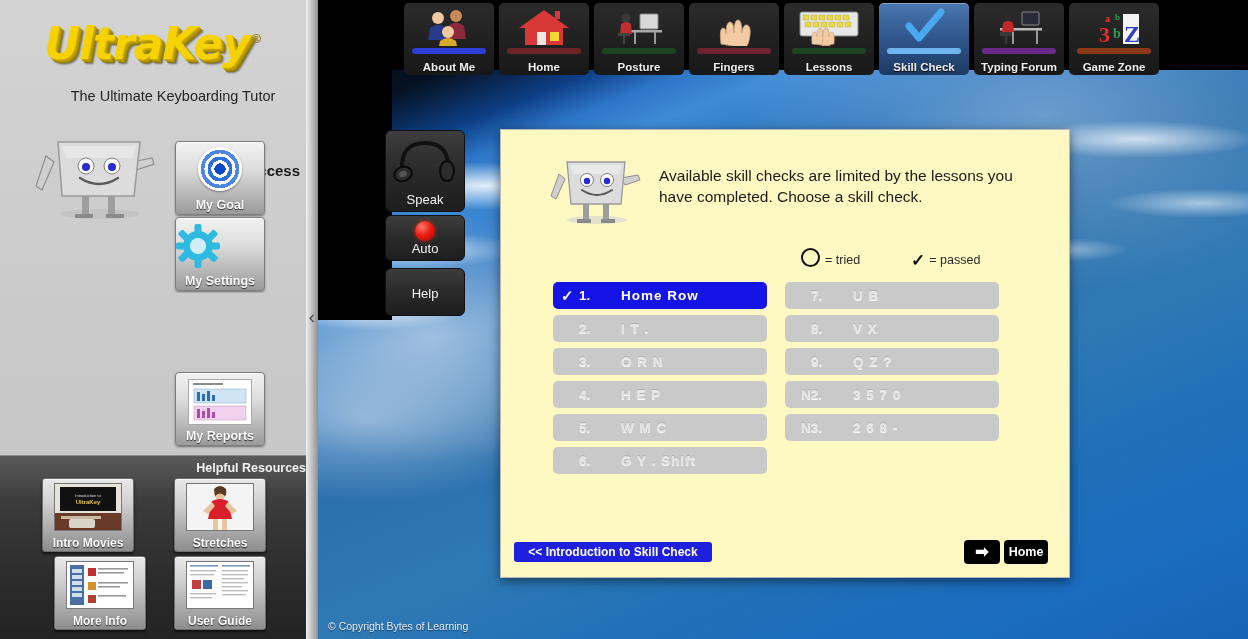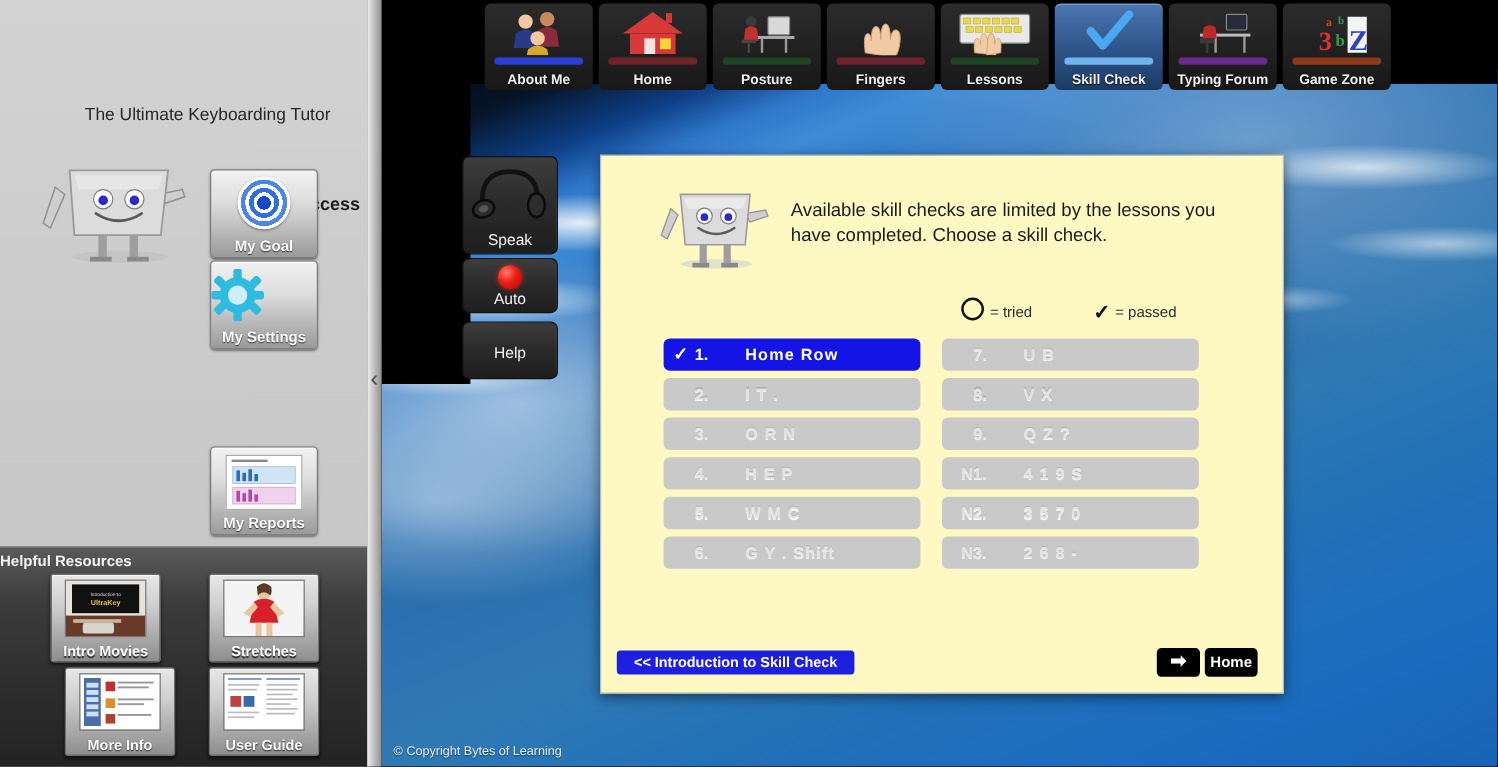--- a/index.html
+++ b/index.html
@@ -68,21 +68,21 @@
   .gear{margin:3px auto 0;width:44px;height:44px;position:relative;}
   
   .thumb{margin:3px auto 0;width:62px;height:44px;border:1px solid #555;overflow:hidden;position:relative;}
 
   .hr-panel{
     position:absolute;left:0;top:455px;width:306px;height:184px;
     background:linear-gradient(180deg,#5a5a5a 0%,#3c3c3c 25%,#2e2e2e 60%,#232323 100%);
     border-top:1px solid #8a8a8a;
   }
   .hr-title{
-    position:absolute;left:0;top:5px;width:306px;text-align:left;
+    position:absolute;left:0;top:5px;width:306px;text-align:right;
     font-size:12.5px;font-weight:bold;color:#f2f2f2;
   }
   .rbtn{
     position:absolute;width:90px;height:72px;border-radius:3px;
     background:linear-gradient(180deg,#e8e8e8 0%,#cfcfcf 35%,#8d8d8d 100%);
     box-shadow:0 2px 3px rgba(0,0,0,.6), inset 0 1px 0 rgba(255,255,255,.7);
     border:1px solid #6e6e6e;cursor:pointer;overflow:hidden;
   }
   .rbtn .rlabel{
     position:absolute;left:0;bottom:1px;width:100%;text-align:center;
@@ -220,20 +220,23 @@
     text-shadow:0 1px 1px rgba(0,0,0,.5);
   }
 </style>
 </head>
 <body>
 
 <div id="app">
 
   <div class="sidebar">
 
+    <div class="logo-wrap">
+      <span class="logo"><span>UltraKey</span><span class="reg">®</span></span>
+    </div>
     <div class="tagline">The Ultimate Keyboarding Tutor</div>
 
     <svg class="mascot-side" viewBox="0 0 140 92">
       <ellipse cx="72" cy="86" rx="40" ry="5" fill="#bdbdbd" opacity=".55"></ellipse>
       <path d="M18 28 L8 58 L14 62 L26 34 Z" fill="#cfcfcf" stroke="#8f8f8f" stroke-width="1.2"></path>
       <path d="M104 34 L124 30 L126 36 L108 42 Z" fill="#cfcfcf" stroke="#8f8f8f" stroke-width="1.2"></path>
       <rect x="54" y="68" width="7" height="18" fill="#9e9e9e"></rect>
       <rect x="80" y="68" width="7" height="18" fill="#9e9e9e"></rect>
       <path d="M47 86 h18 v4 h-18 z" fill="#8a8a8a"></path>
       <path d="M78 86 h18 v4 h-18 z" fill="#8a8a8a"></path>
@@ -584,24 +587,20 @@
           </div>
           <div class="skill">
             <span class="snum">8.</span>
             <span class="sname">V  X</span>
           </div>
           <div class="skill">
             <span class="snum">9.</span>
             <span class="sname">Q  Z  ?</span>
           </div>
           <div class="skill">
-            <span class="snum" style="left:16px">N1.</span>
-            <span class="sname">4  1  9  S</span>
-          </div>
-          <div class="skill">
             <span class="snum" style="left:16px">N2.</span>
             <span class="sname">3  5  7  0</span>
           </div>
           <div class="skill">
             <span class="snum" style="left:16px">N3.</span>
             <span class="sname">2  6  8  -</span>
           </div>
         </div>
       </div>
 

